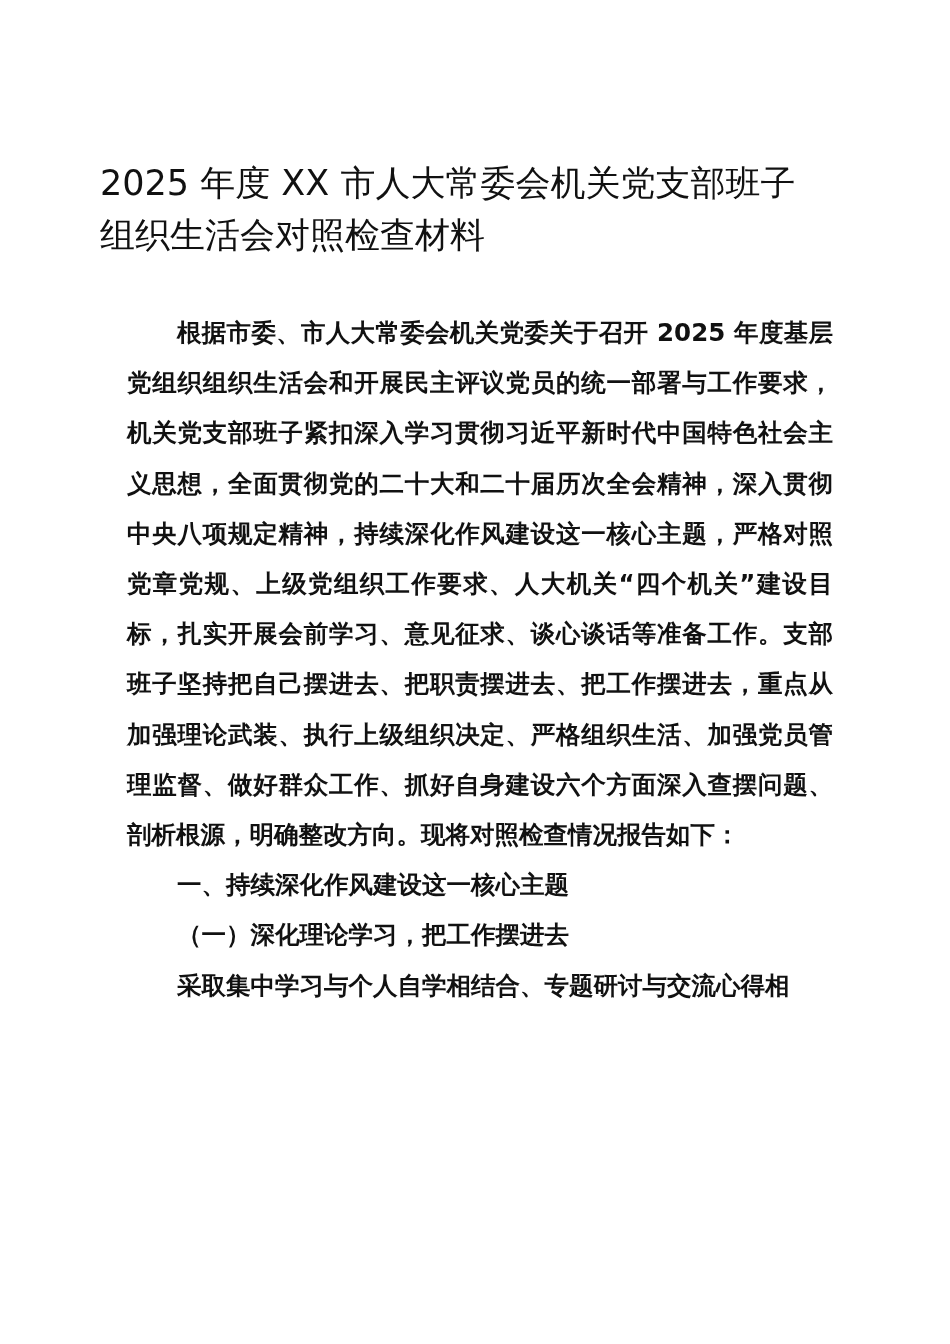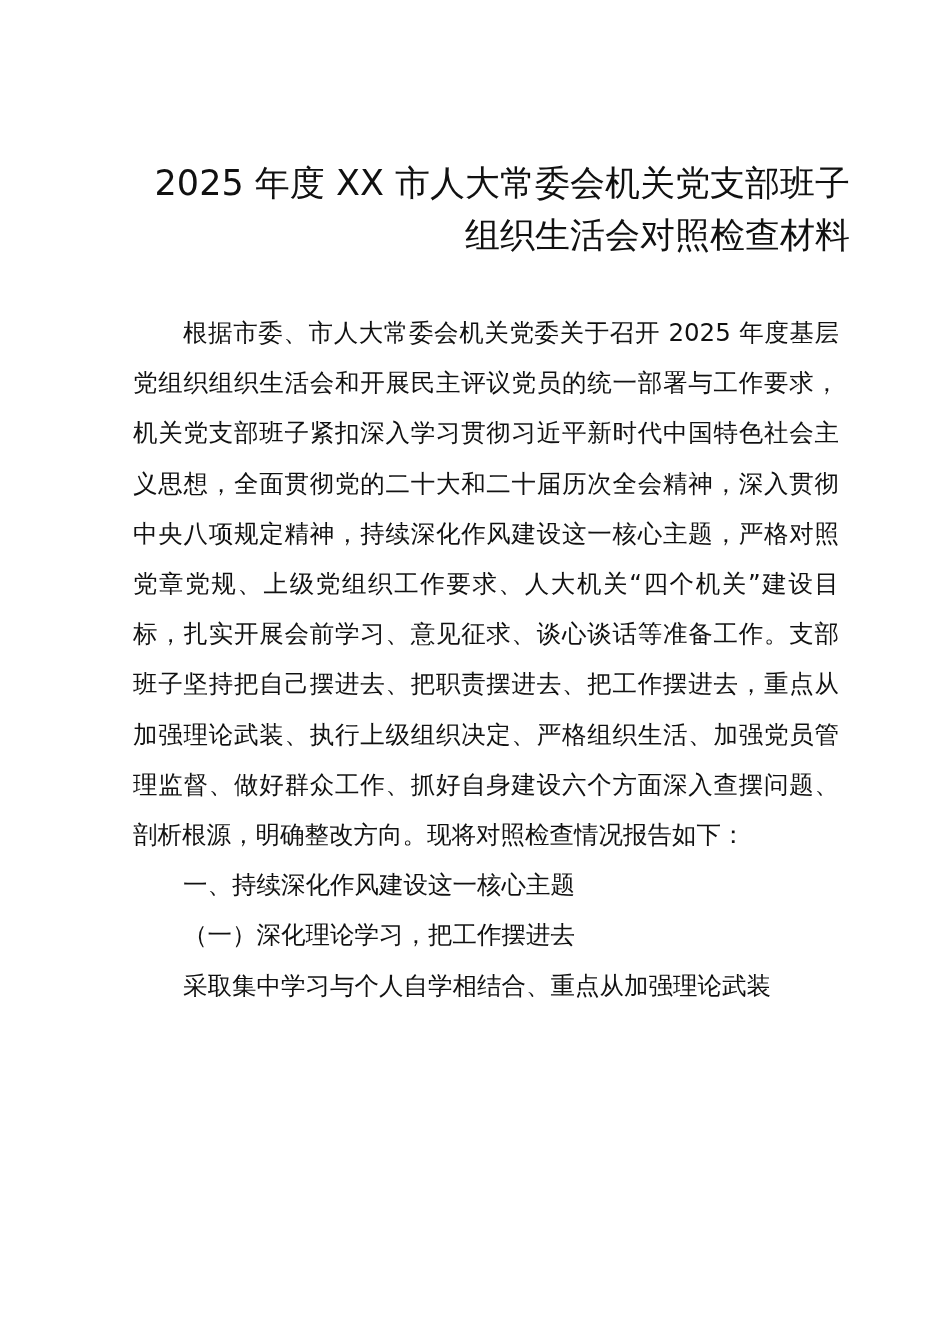--- a/index.html
+++ b/index.html
@@ -21,34 +21,35 @@
       top: 0;
       width: 950px;
       height: 1344px;
       background: #ffffff;
     }
     .title {
       position: absolute;
       left: 100px;
       width: 750px;
       top: 157px;
-      text-align: right;
+      text-align: left;
       font-size: 35px;
       line-height: 52px;
       letter-spacing: 0px;
       color: #111111;
       margin: 0;
       font-weight: normal;
     }
     .title span { display: block; }
     .body {
       position: absolute;
-      left: 133px;
+      left: 127px;
       width: 706px;
       top: 308px;
+      font-weight: bold;
     }
     .para {
       margin: 0;
       font-size: 24.5px;
       line-height: 50.2px;
       text-align: justify;
       text-align-last: left;
       text-indent: 50px;
       color: #111111;
       word-break: break-all;
@@ -60,15 +61,15 @@
 <div class="page">
   <h1 class="title">
     <span>2025 年度 XX 市人大常委会机关党支部班子</span>
     <span>组织生活会对照检查材料</span>
   </h1>
 
   <div class="body">
     <p class="para">根据市委、市人大常委会机关党委关于召开 2025 年度基层党组织组织生活会和开展民主评议党员的统一部署与工作要求，机关党支部班子紧扣深入学习贯彻习近平新时代中国特色社会主义思想，全面贯彻党的二十大和二十届历次全会精神，深入贯彻中央八项规定精神，持续深化作风建设这一核心主题，严格对照党章党规、上级党组织工作要求、人大机关“四个机关”建设目标，扎实开展会前学习、意见征求、谈心谈话等准备工作。支部班子坚持把自己摆进去、把职责摆进去、把工作摆进去，重点从加强理论武装、执行上级组织决定、严格组织生活、加强党员管理监督、做好群众工作、抓好自身建设六个方面深入查摆问题、剖析根源，明确整改方向。现将对照检查情况报告如下：</p>
     <p class="para">一、持续深化作风建设这一核心主题</p>
     <p class="para">（一）深化理论学习，把工作摆进去</p>
-    <p class="para">采取集中学习与个人自学相结合、重点从加强理论武装</p>
+    <p class="para">采取集中学习与个人自学相结合、专题研讨与交流心得相</p>
   </div>
 </div>
 
 </body></html>

